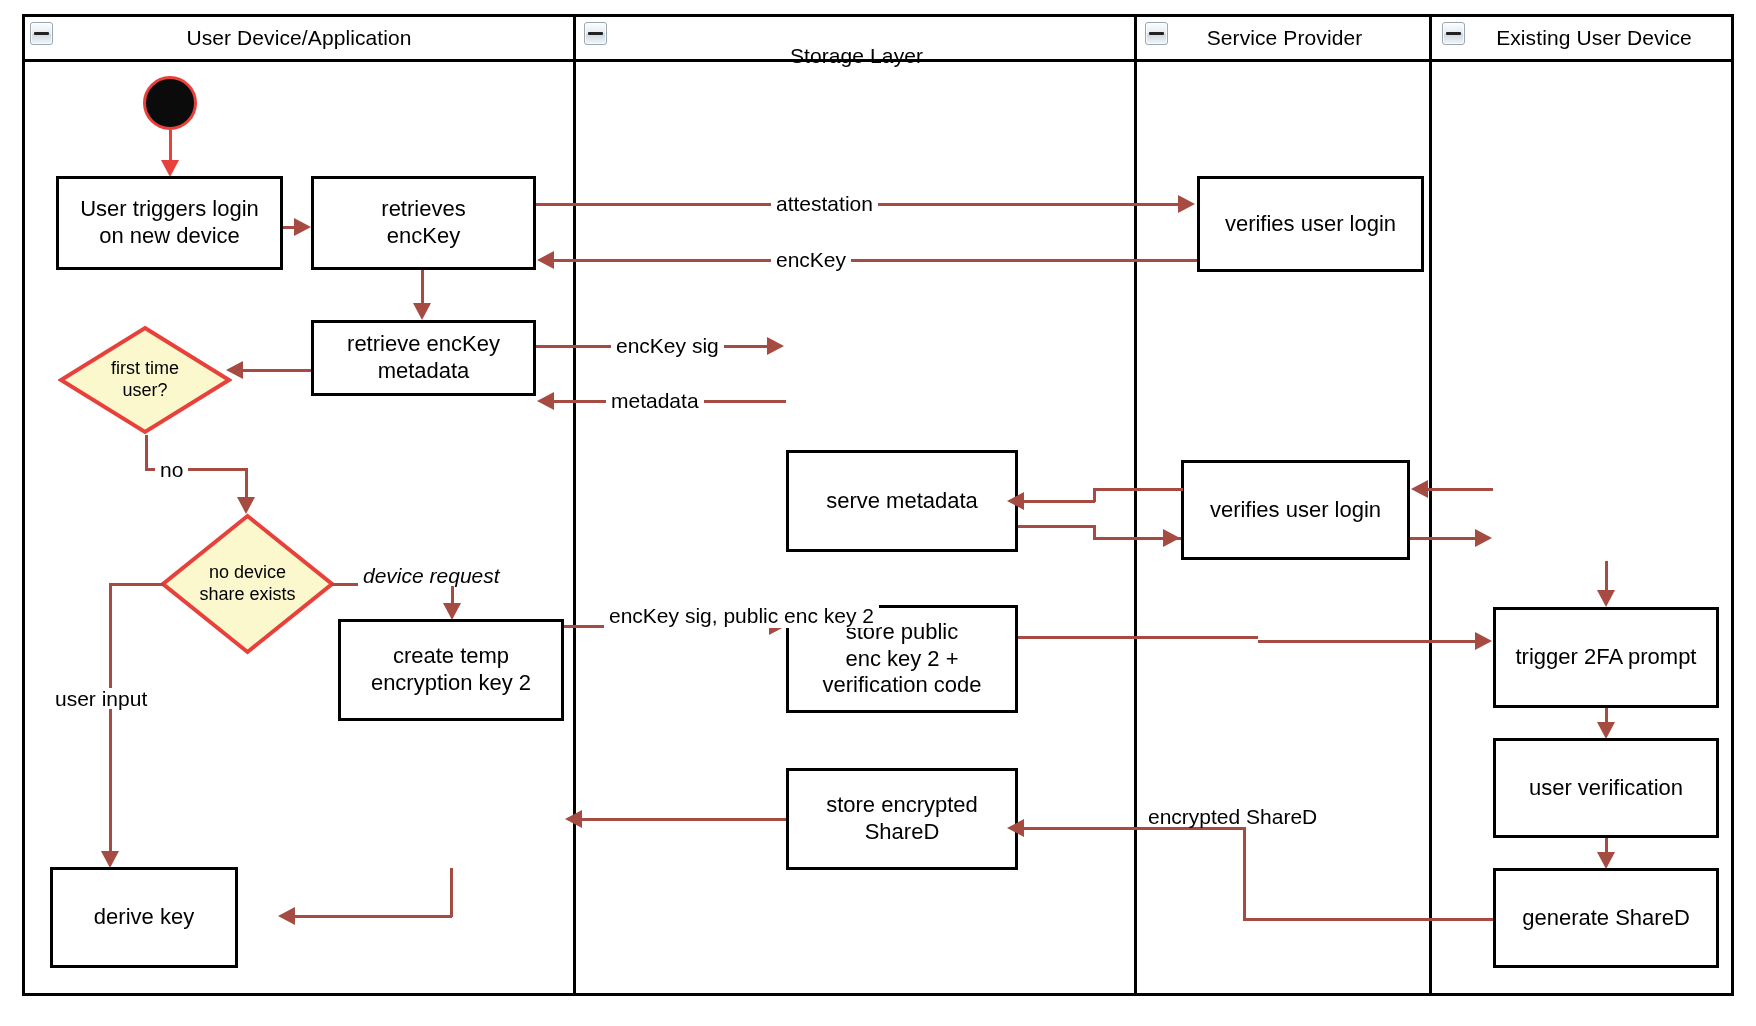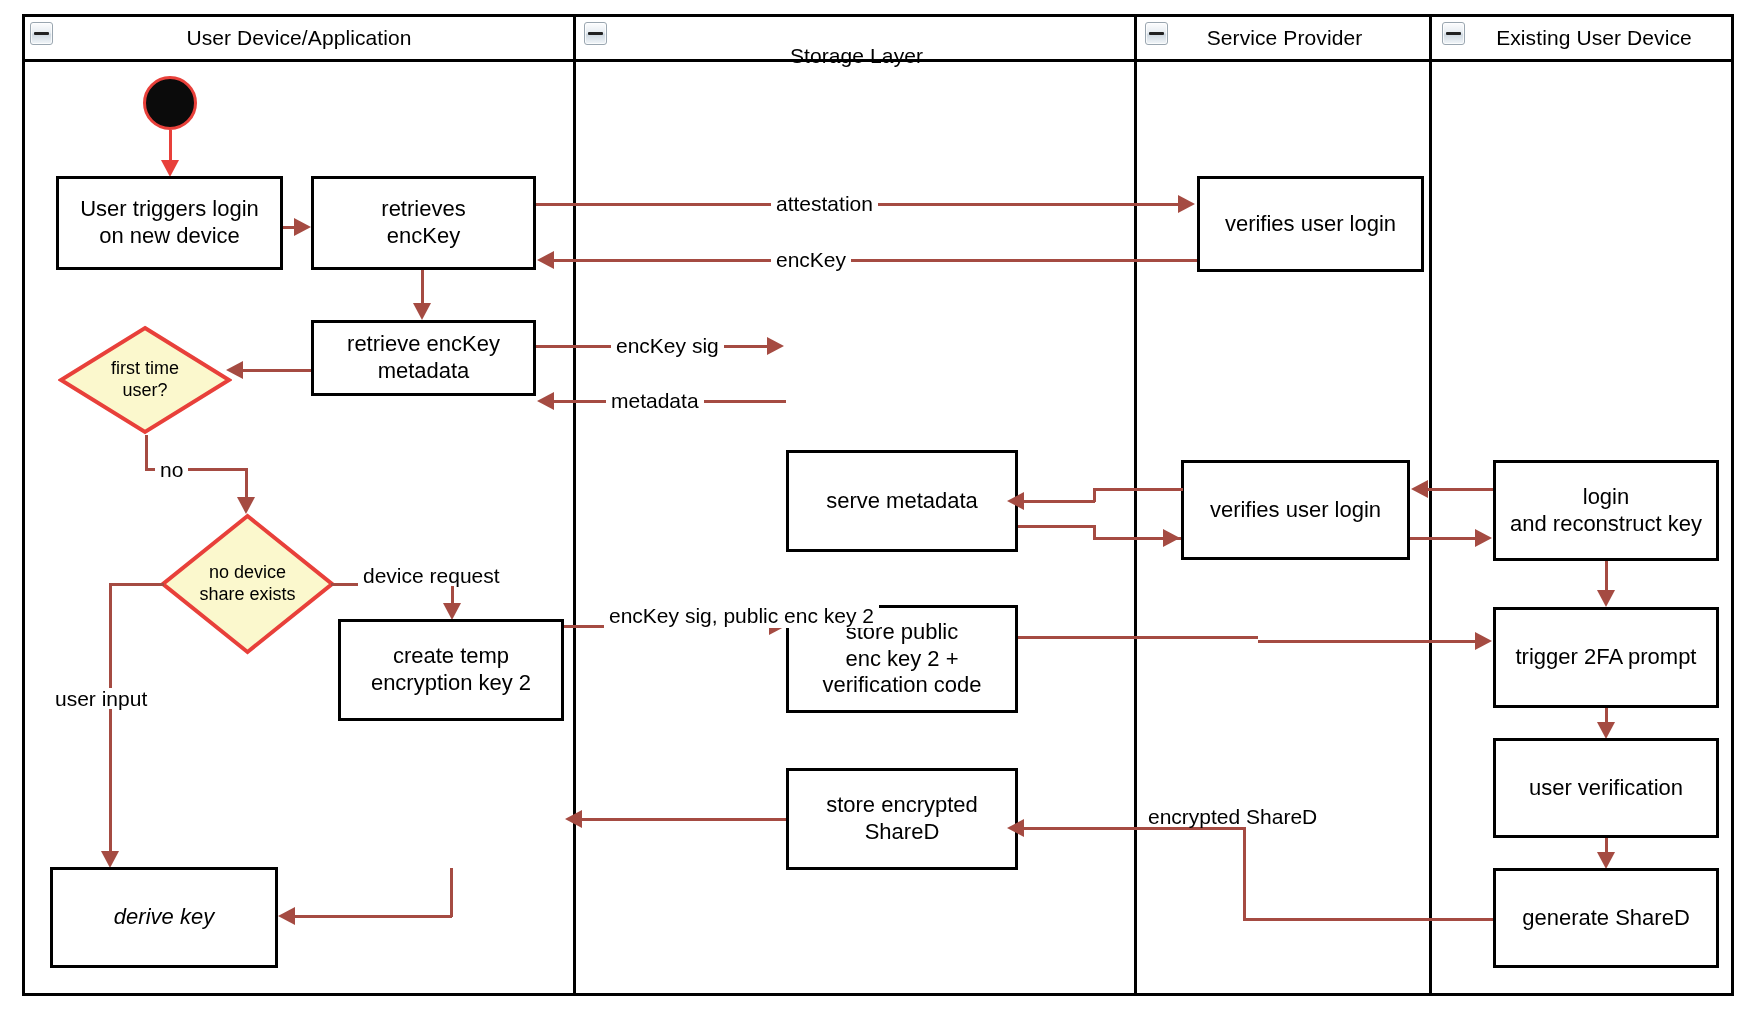--- a/index.html
+++ b/index.html
@@ -108,32 +108,32 @@
     <svg class="dshape" viewBox="0 0 175 142" preserveAspectRatio="none">
       <polygon points="87.5,3 172,71 87.5,139 3,71" fill="#fbf8cd" stroke="#e8403a" stroke-width="4"></polygon>
     </svg>
     <span class="dlabel">no device
 share exists</span>
   </div>
 
   <div class="h" style="left:331px;top:583px;width:123px;"></div>
   <div class="v" style="left:451px;top:583px;height:26px;"></div>
   <div class="arrow down" style="left:443px;top:603px;"></div>
-  <div class="edge-label" style="left:358px;top:565px;">device request</div>
+  <div class="edge-label" style="left:358px;top:565px;font-style:italic;">device request</div>
 
   <div class="node" style="left:338px;top:619px;width:226px;height:102px;">create temp
 encryption key 2</div>
 
   <div class="h" style="left:109px;top:583px;width:55px;"></div>
   <div class="v" style="left:109px;top:583px;height:274px;"></div>
   <div class="arrow down" style="left:101px;top:851px;"></div>
   <div class="edge-label" style="left:50px;top:688px;">user input</div>
 
 
-  <div class="node" style="left:50px;top:867px;width:228px;height:101px;font-style:italic;">derive key</div>
+  <div class="node" style="left:50px;top:867px;width:188px;height:101px;">derive key</div>
 
   <div class="v" style="left:450px;top:868px;height:49px;"></div>
   <div class="h" style="left:290px;top:915px;width:162px;"></div>
   <div class="arrow left" style="left:278px;top:907px;"></div>
 
 
   <div class="h" style="left:536px;top:345px;width:234px;"></div>
   <div class="arrow right" style="left:767px;top:337px;"></div>
   <div class="edge-label" style="left:604px;top:335px;margin-left:7px;">encKey sig</div>
 
@@ -173,22 +173,20 @@
   <div class="h" style="left:1093px;top:488px;width:90px;"></div>
   <div class="v" style="left:1093px;top:488px;height:14px;"></div>
   <div class="h" style="left:1018px;top:500px;width:77px;"></div>
   <div class="arrow left" style="left:1007px;top:492px;"></div>
 
   <div class="h" style="left:1018px;top:525px;width:77px;"></div>
   <div class="v" style="left:1093px;top:525px;height:14px;"></div>
   <div class="h" style="left:1093px;top:537px;width:88px;"></div>
   <div class="arrow right" style="left:1163px;top:529px;"></div>
 
-  <div class="node" style="left:1493px;top:460px;width:226px;height:101px;">login
-and reconstruct key</div>
 
   <div class="h" style="left:1422px;top:488px;width:71px;"></div>
   <div class="arrow left" style="left:1411px;top:480px;"></div>
 
   <div class="h" style="left:1410px;top:537px;width:70px;"></div>
   <div class="arrow right" style="left:1475px;top:529px;"></div>
 
   <div class="v" style="left:1605px;top:561px;height:35px;"></div>
   <div class="arrow down" style="left:1597px;top:590px;"></div>
 

